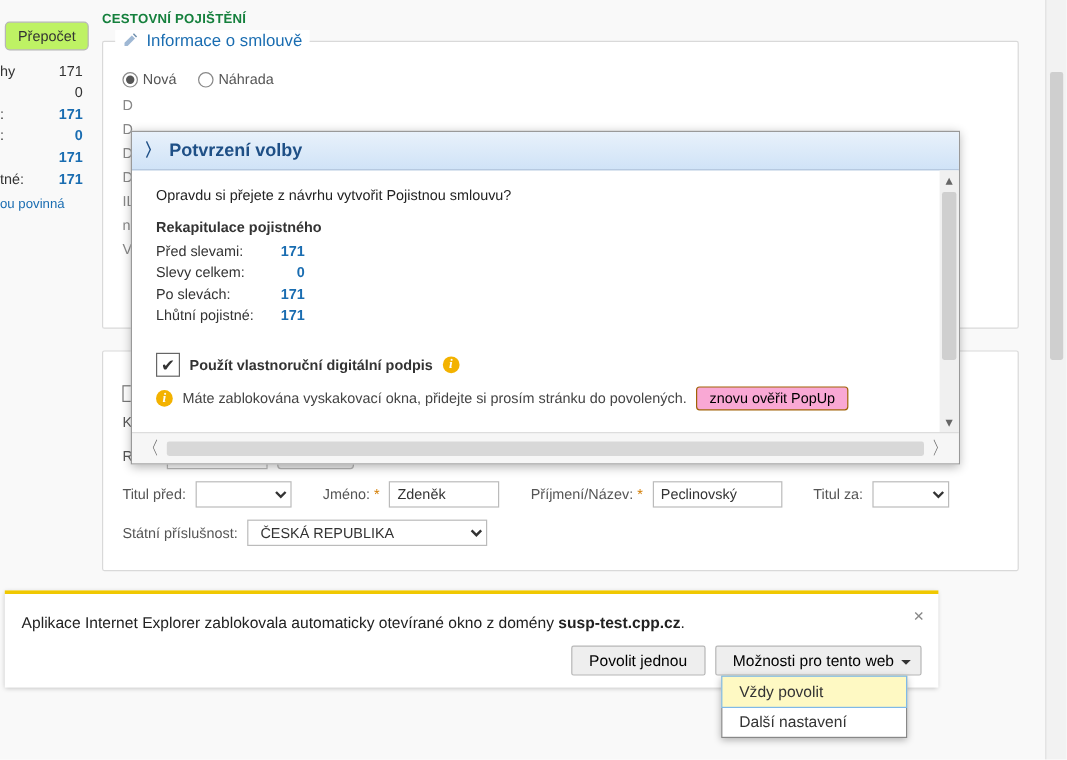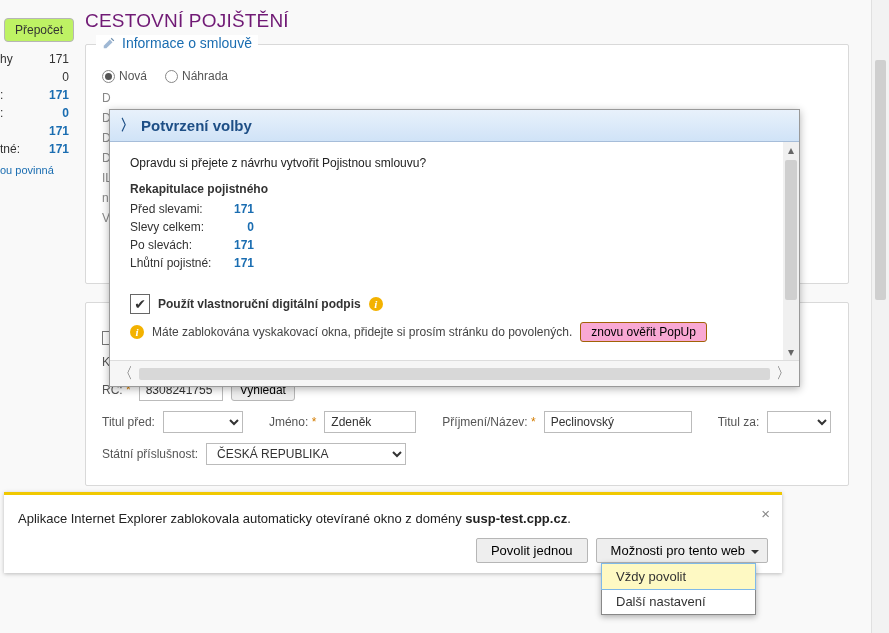--- a/index.html
+++ b/index.html
@@ -34,23 +34,23 @@
     }
     .left-lines div { display: flex; justify-content: space-between; padding: 2px 6px 2px 0; }
     .left-lines .val-blue { color: #1a6db1; font-weight: bold; }
     .left-link { color: #1a6db1; padding: 6px 0 0 0; font-size: 11px; }
     
     .main {
       position: absolute;
       left: 85px; top: 10px; right: 40px; bottom: 60px;
     }
     .main-title {
-      color: #701a75;
-      font-size: 19px;
-      font-weight: 400;
+      color: #15803d;
+      font-size: 11px;
+      font-weight: 700;
       margin-bottom: 12px;
       letter-spacing: .2px;
     }
     .section {
       border: 1px solid #d9d9d9;
       border-radius: 2px;
       padding: 10px 16px;
       margin-bottom: 18px;
       position: relative;
       background: #fff;
@@ -259,21 +259,21 @@
       <button class="btn-small">Vyhledat</button>
     </div>
     <div class="form-row">
       <label>Titul před:</label>
       <select class="sel" style="width:80px;"></select>
       <span style="width:10px;"></span>
       <label><span>Jméno:</span> <span class="sup">*</span></label>
       <input class="txt" style="width: 92px;" value="Zdeněk">
       <span style="width:10px;"></span>
       <label><span>Příjmení/Název:</span> <span class="sup">*</span></label>
-      <input class="txt" style="width: 148px;" value="Peclinovský">
+      <input class="txt" style="width: 108px;" value="Peclinovský">
       <span style="width:10px;"></span>
       <label>Titul za:</label>
       <select class="sel" style="width:64px;"></select>
     </div>
     <div class="form-row">
       <label>Státní příslušnost:</label>
       <select class="sel" style="width:200px;">
         <option>ČESKÁ REPUBLIKA</option>
       </select>
     </div>

